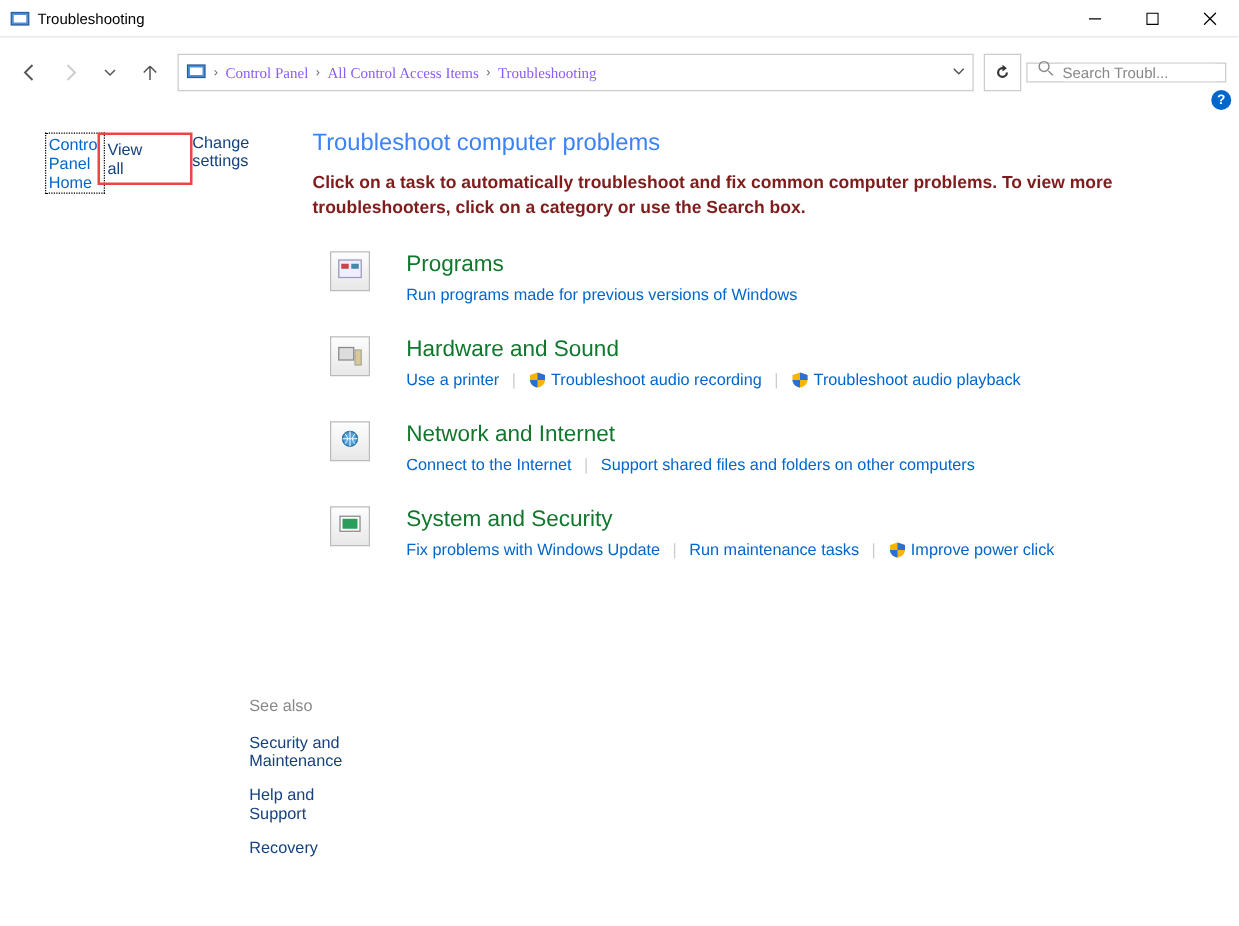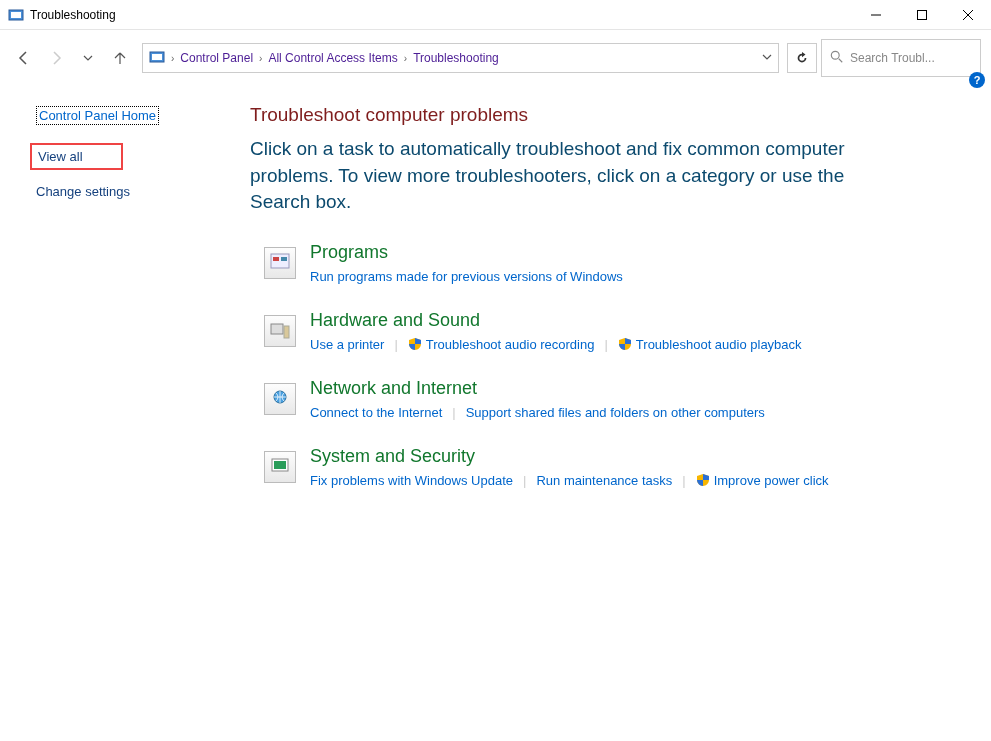--- a/index.html
+++ b/index.html
@@ -10,39 +10,39 @@
 .titlebar .title { flex: 1; font-size: 12px; }
 .winbtn { width: 46px; height: 30px; display: flex; align-items: center; justify-content: center; }
 .winbtn svg { width: 10px; height: 10px; }
 
 .navbar { height: 36px; display: flex; align-items: center; padding: 0 10px; gap: 4px; margin-top: 10px; }
 .nav-arrow { width: 28px; height: 28px; display: flex; align-items: center; justify-content: center; color: #666; }
 .nav-arrow.disabled { color: #ccc; }
 .addr { flex: 1; height: 30px; border: 1px solid #ccc; display: flex; align-items: center; padding: 0 6px; gap: 4px; font-size: 12px; margin: 0 4px; }
 .addr .bc { display: flex; align-items: center; gap: 4px; flex: 1; }
 .addr .chev { color: #666; font-size: 10px; padding: 0 2px; }
-.addr .seg { color: #4c1d95; }
+.addr .seg { color: #8b5cf6; font-family: Liberation Serif, serif; }
 .addr .drop { margin-left: auto; color: #666; }
 .refresh-btn { width: 30px; height: 30px; border: 1px solid #ccc; display: flex; align-items: center; justify-content: center; }
-.search { width: 160px; height: 38px; border: 1px solid #ccc; display: flex; align-items: center; padding: 0 8px; gap: 6px; color: #777; }
+.search { width: 160px; height: 16px; border: 1px solid #ccc; display: flex; align-items: flex-end; padding: 0 8px; gap: 6px; color: #777; }
 .search input { border: 0; outline: 0; width: 100%; font-size: 12px; color: #000; }
 .search input::placeholder { color: #888; }
 
 .content { display: flex; height: calc(100% - 76px); }
-.sidebar { width: 240px; padding: 30px 0 20px 36px; display: flex; flex-direction: column; font-size: 13px; }
+.sidebar { width: 240px; padding: 30px 0 20px 36px; display: flex; flex-direction: row; font-size: 13px; }
 .sidebar .cp-home { color: #0066cc; border: 1px dotted #000; padding: 1px 2px; display: inline-block; margin-bottom: 18px; }
 .sidebar .link { color: #15417E; margin-bottom: 14px; cursor: pointer; }
 .sidebar .link.hi { border: 2px solid #ef4444; padding: 4px 38px 4px 6px; display: inline-block; margin-left: -6px; }
 
 .main { flex: 1; padding: 28px 30px 0 10px; position: relative; }
 .help-icon { position: absolute; top: -4px; right: 6px; width: 16px; height: 16px; border-radius: 50%; background: #0066cc; color: #fff; font-size: 11px; font-weight: bold; display: flex; align-items: center; justify-content: center; }
-.main h1 { color: #7f1d1d; font-size: 19px; font-weight: 400; margin-bottom: 10px; }
-.main .desc { font-size: 19px; color: #0c4a6e; line-height: 1.4; margin-bottom: 26px; max-width: 640px; }
-
-.cat { display: flex; align-items: center; gap: 14px; margin-bottom: 26px; margin-left: 14px; }
+.main h1 { color: #3b82f6; font-size: 19px; font-weight: 400; margin-bottom: 10px; }
+.main .desc { font-size: 14px; color: #7f1d1d; line-height: 1.4; margin-bottom: 26px; max-width: 640px; font-weight: bold; }
+
+.cat { display: flex; align-items: flex-start; gap: 29px; margin-bottom: 26px; margin-left: 14px; }
 .cat-icon { width: 32px; height: 32px; flex-shrink: 0; display: flex; align-items: center; justify-content: center; border: 1px solid #bbb; background: linear-gradient(#fdfdfd,#e8e8e8); }
 .cat-body { flex: 1; }
 .cat-title { color: #11772d; font-size: 18px; font-weight: 400; margin-bottom: 6px; cursor: pointer; }
 .cat-links { display: flex; flex-wrap: wrap; align-items: center; gap: 0; font-size: 13px; }
 .cat-links .lk { color: #0066cc; cursor: pointer; }
 .cat-links .sep { color: #ccc; margin: 0 10px; }
 .shield { width: 14px; height: 14px; display: inline-flex; margin-right: 4px; vertical-align: -2px; }
 
 .seealso { margin-top: auto; padding-bottom: 24px; }
 .seealso .hdr { color: #888; font-size: 13px; margin-bottom: 14px; }
@@ -131,20 +131,26 @@
     <input placeholder="Search Troubl..." style="">
   </div>
 </div>
 
 <div class="content">
   <div class="sidebar">
     <div><span class="cp-home">Control Panel Home</span></div>
     <div><span class="link hi">View all</span></div>
     <div class="link">Change settings</div>
 
+    <div class="seealso">
+      <div class="hdr">See also</div>
+      <div class="slink">Security and Maintenance</div>
+      <div class="slink">Help and Support</div>
+      <div class="slink">Recovery</div>
+    </div>
   </div>
 
   <div class="main">
     <div class="help-icon">?</div>
     <h1>Troubleshoot computer problems</h1>
     <p class="desc">Click on a task to automatically troubleshoot and fix common computer problems. To view more troubleshooters, click on a category or use the Search box.</p>
 
     <div class="cat">
       <div class="cat-icon">
           <svg width="22" height="22" viewBox="0 0 22 22">

